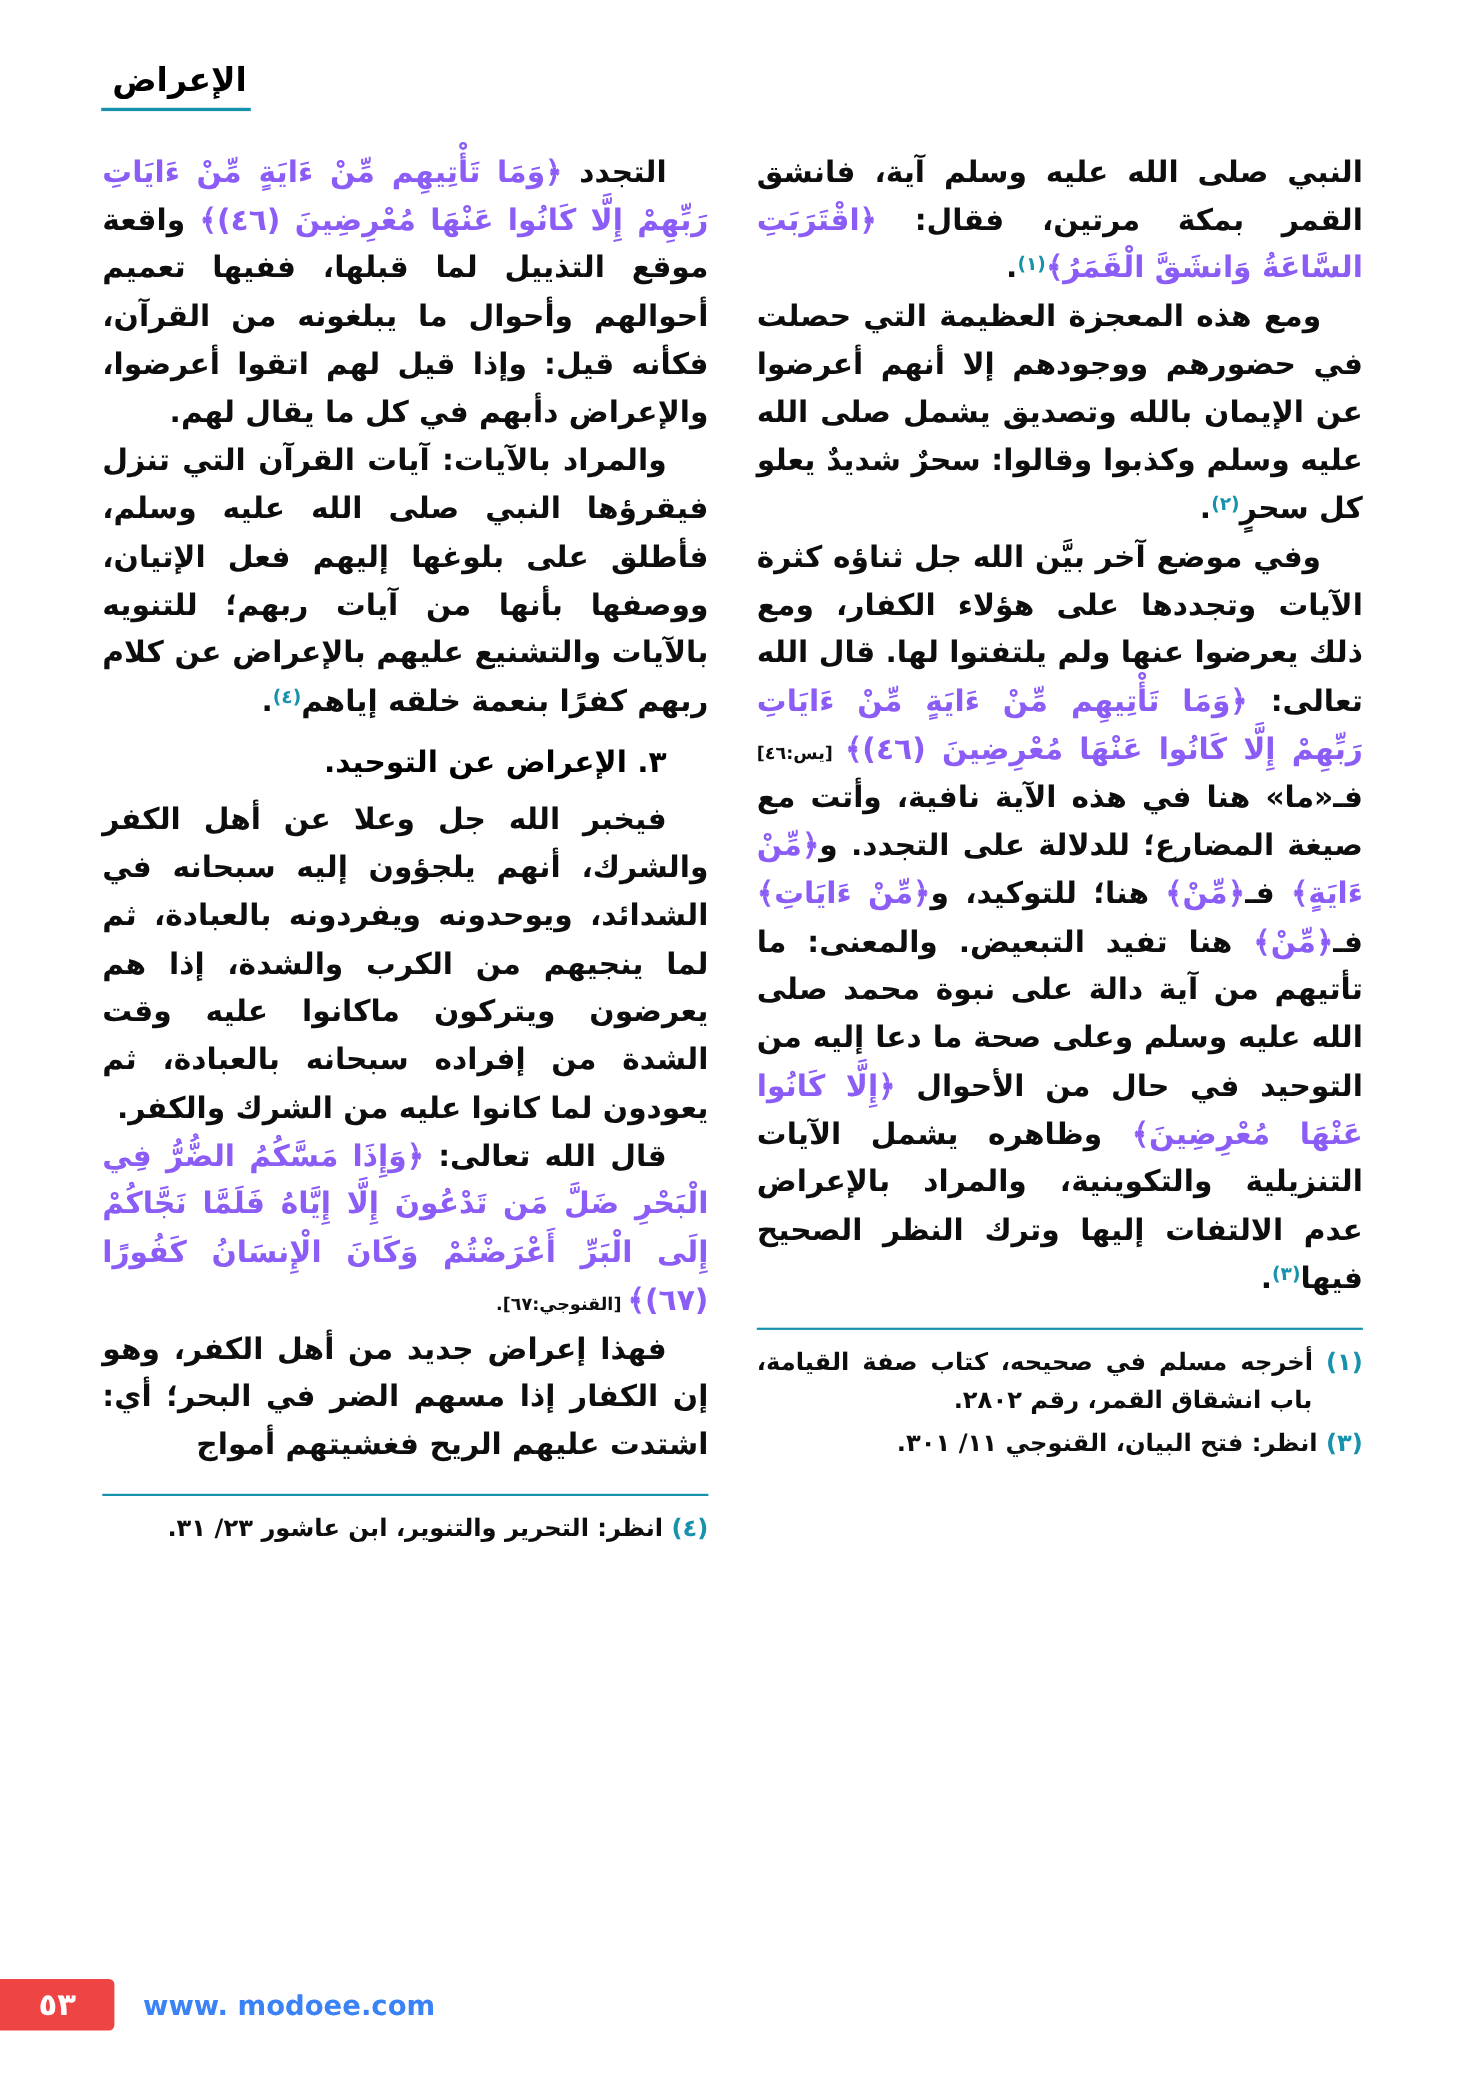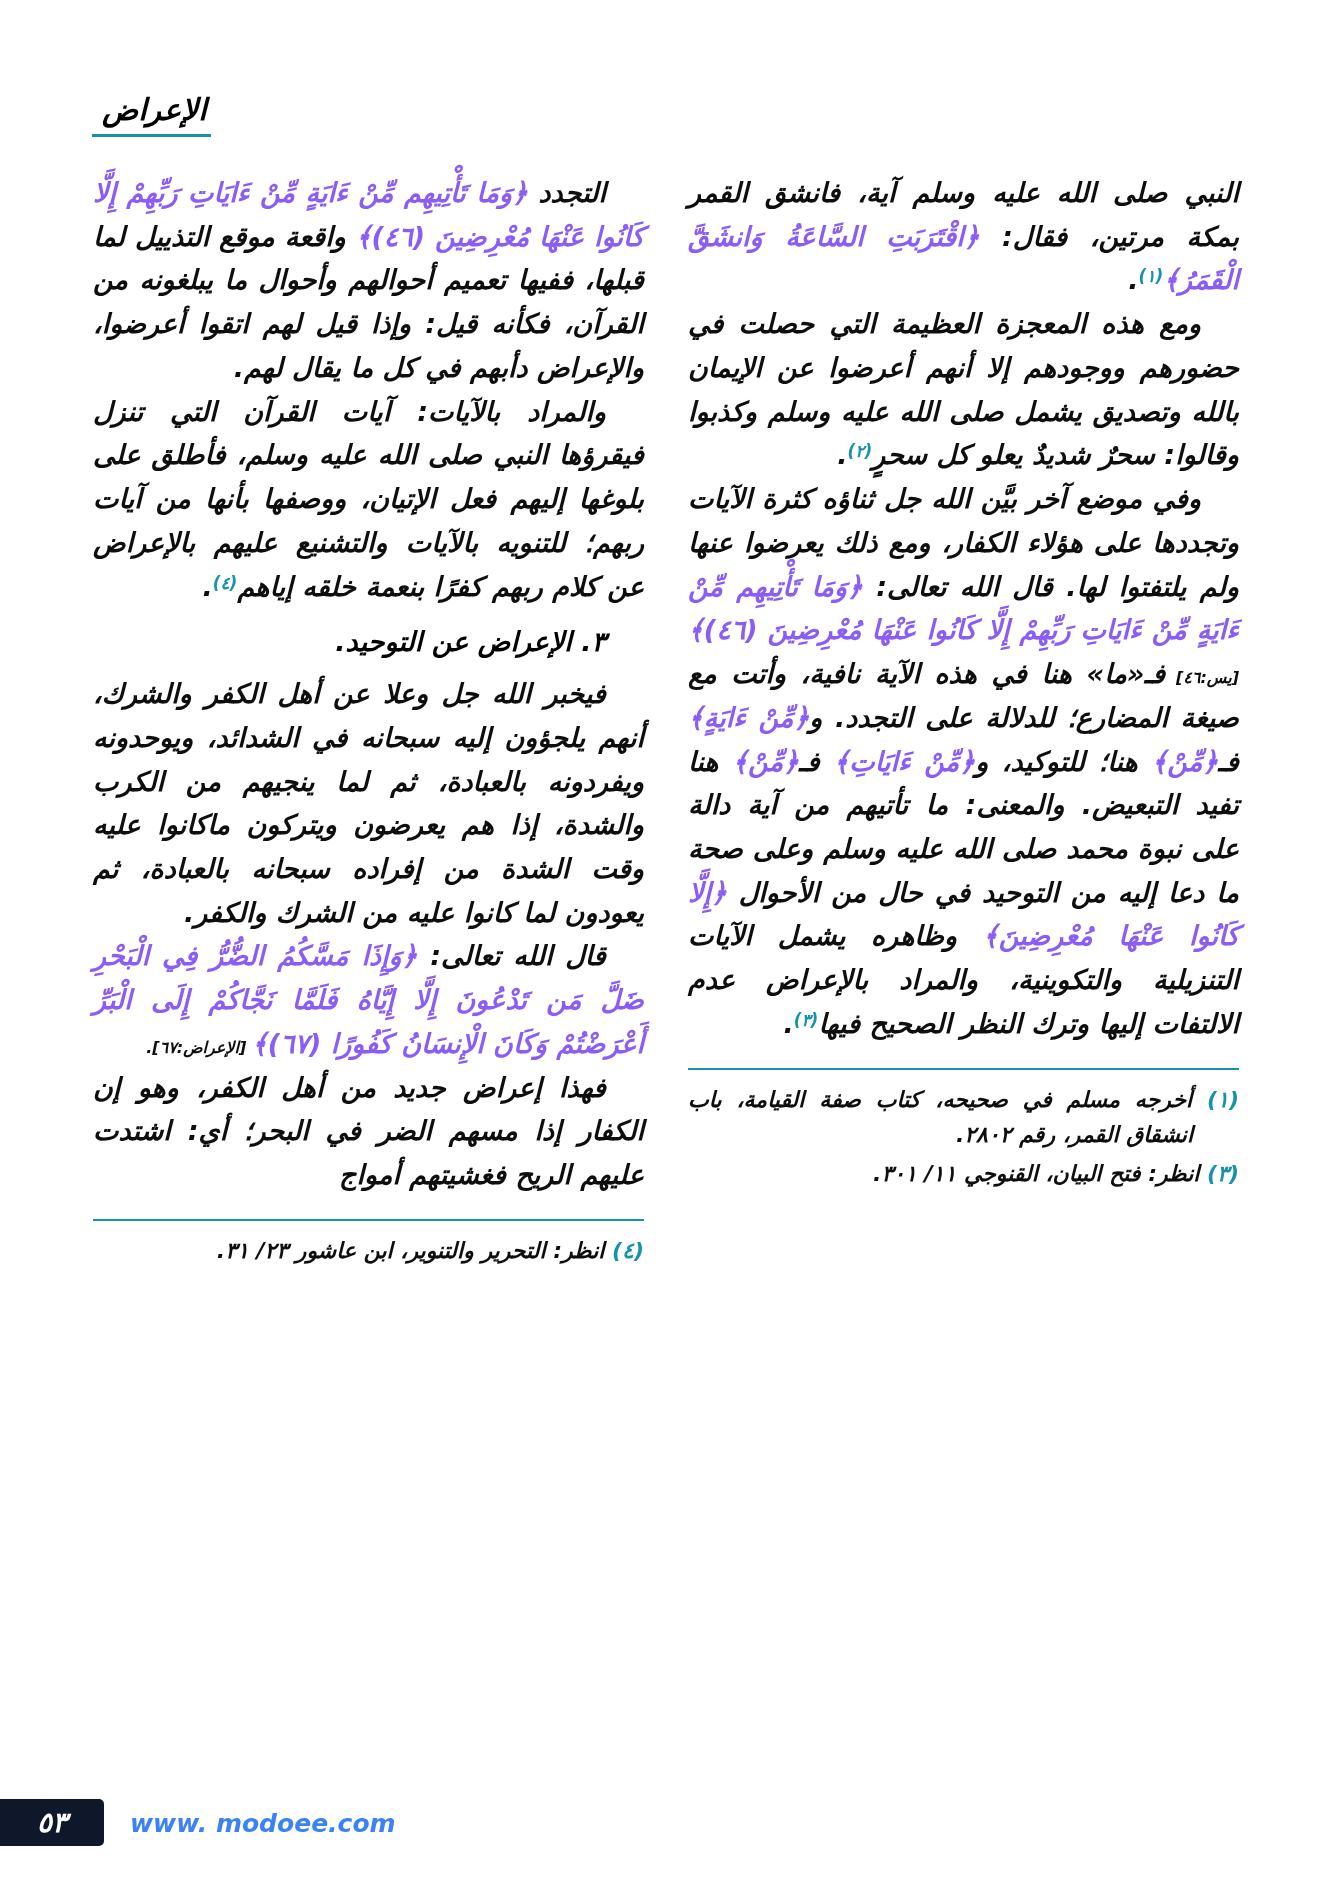--- a/index.html
+++ b/index.html
@@ -5,21 +5,21 @@
   * { margin:0; padding:0; box-sizing:border-box; }
   html,body { background:#ffffff; }
   body {
     width:1339px; height:1890px;
     font-family:"DejaVu Sans", sans-serif;
     direction:rtl;
     position:relative;
     overflow:hidden;
     color:#0e0e0e;
   }
-  .page { position:relative; width:1339px; height:1890px; padding:92px 100px 0 92px; overflow:hidden;font-style:italic; }
+  .page { position:relative; width:1339px; height:1890px; padding:56px 100px 0 92px; overflow:hidden; }
 
   
   .header { text-align:left; margin-bottom:34px; }
   .header-title {
     display:inline-block;
     font-size:30px; font-weight:bold; color:#000;
     padding:0 4px 7px 10px;
     border-bottom:3px solid #1792ad;
   }
 
@@ -48,21 +48,21 @@
     font-size:22px; font-weight:bold; line-height:1.6;
     text-align:justify; color:#0e0e0e;
     padding-right:46px; text-indent:-46px;
     margin-bottom:4px;
   }
   .fn-num { color:#1792ad; }
 
   
   .footer-badge {
     position:absolute; left:0; bottom:44px;
-    width:104px; height:47px; background:#0f172a;
+    width:104px; height:47px; background:#ef4444;
     border-radius:0 5px 5px 0;
     display:flex; align-items:center; justify-content:center;
   }
   .footer-badge span { color:#ffffff; font-size:28px; font-weight:bold; }
   .footer-url {
     position:absolute; left:130px; bottom:52px;
     color:#3b82f6; font-size:25px; font-weight:bold;
     direction:ltr; unicode-bidi:embed;
   }
 </style>
@@ -104,21 +104,21 @@
         <span>التجدد </span><span class="quran">﴿وَمَا تَأْتِيهِم مِّنْ ءَايَةٍ مِّنْ ءَايَاتِ رَبِّهِمْ إِلَّا كَانُوا عَنْهَا مُعْرِضِينَ (٤٦)﴾</span><span> واقعة موقع التذييل لما قبلها، ففيها تعميم أحوالهم وأحوال ما يبلغونه من القرآن، فكأنه قيل: وإذا قيل لهم اتقوا أعرضوا، والإعراض دأبهم في كل ما يقال لهم.</span>
       </p>
       <p class="para">
         <span>والمراد بالآيات: آيات القرآن التي تنزل فيقرؤها النبي صلى الله عليه وسلم، فأطلق على بلوغها إليهم فعل الإتيان، ووصفها بأنها من آيات ربهم؛ للتنويه بالآيات والتشنيع عليهم بالإعراض عن كلام ربهم كفرًا بنعمة خلقه إياهم</span><span class="fnref">(٤)</span><span>.</span>
       </p>
       <p class="section-heading">٣. الإعراض عن التوحيد.</p>
       <p class="para">
         <span>فيخبر الله جل وعلا عن أهل الكفر والشرك، أنهم يلجؤون إليه سبحانه في الشدائد، ويوحدونه ويفردونه بالعبادة، ثم لما ينجيهم من الكرب والشدة، إذا هم يعرضون ويتركون ماكانوا عليه وقت الشدة من إفراده سبحانه بالعبادة، ثم يعودون لما كانوا عليه من الشرك والكفر.</span>
       </p>
       <p class="para">
-        <span>قال الله تعالى: </span><span class="quran">﴿وَإِذَا مَسَّكُمُ الضُّرُّ فِي الْبَحْرِ ضَلَّ مَن تَدْعُونَ إِلَّا إِيَّاهُ فَلَمَّا نَجَّاكُمْ إِلَى الْبَرِّ أَعْرَضْتُمْ وَكَانَ الْإِنسَانُ كَفُورًا (٦٧)﴾</span><span class="verse-ref"> [الإعراض:٦٧].</span>
+        <span>قال الله تعالى: </span><span class="quran">﴿وَإِذَا مَسَّكُمُ الضُّرُّ فِي الْبَحْرِ ضَلَّ مَن تَدْعُونَ إِلَّا إِيَّاهُ فَلَمَّا نَجَّاكُمْ إِلَى الْبَرِّ أَعْرَضْتُمْ وَكَانَ الْإِنسَانُ كَفُورًا (٦٧)﴾</span><span class="verse-ref"> [القنوجي:٦٧].</span>
       </p>
       <p class="para">
         <span>فهذا إعراض جديد من أهل الكفر، وهو إن الكفار إذا مسهم الضر في البحر؛ أي: اشتدت عليهم الريح فغشيتهم أمواج</span>
       </p>
 
       <div class="fn-sep"></div>
       <div class="footnote">
         <span class="fn-num">(٤)</span>
         <span>انظر: التحرير والتنوير، ابن عاشور ٢٣/ ٣١.</span>
       </div>

